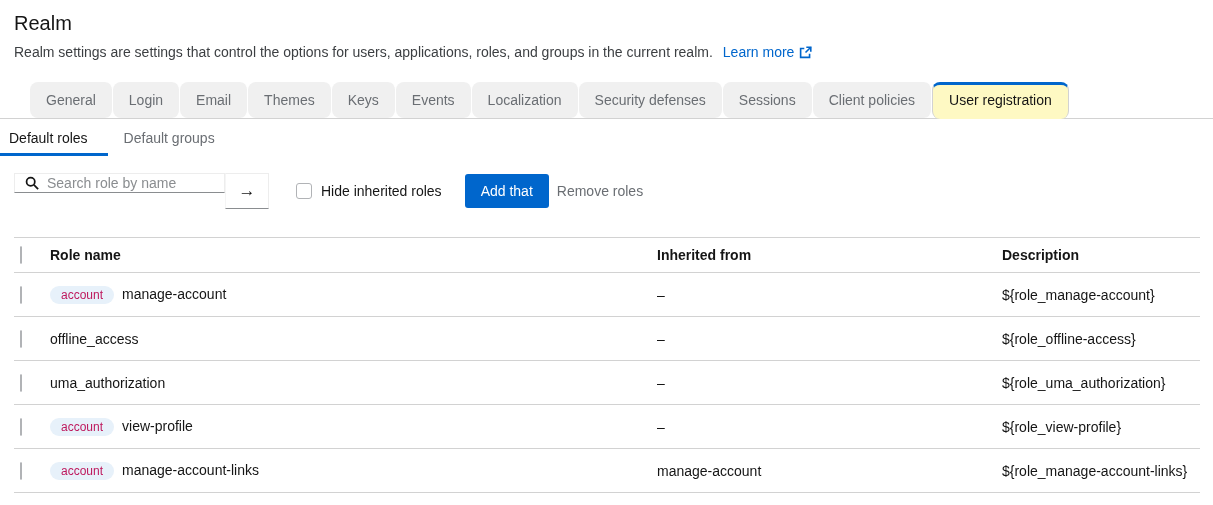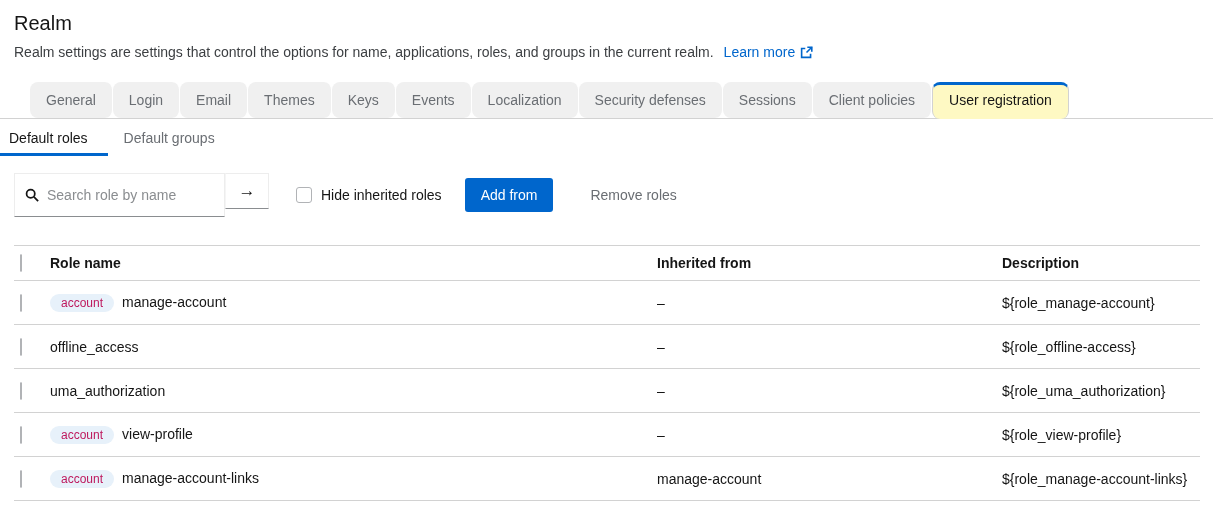--- a/index.html
+++ b/index.html
@@ -32,21 +32,21 @@
   
   .subtabs { display: flex; align-items: stretch; text-align: right; }
   .subtab { padding: 11px 16px 7px; color: #6a6e73; border-bottom: 3px solid transparent; cursor: pointer; }
   .subtab:first-child { padding-left: 9px; padding-right: 20px; }
   .subtab.active { color: #151515; border-bottom-color: #0066cc; }
 
   
   .toolbar { display: flex; align-items: center; margin: 17px 16px 0 14px; }
   .search-group { display: flex; }
   .search-box {
-    display: flex; align-items: center; width: 211px; height: 44px; padding: 0 10px;
+    display: flex; align-items: center; width: 211px; height: 20px; padding: 0 10px;
     border: 1px solid #ededed; border-bottom-color: #8a8d90; background: #fff;
   }
   .search-box svg { flex: 0 0 auto; margin-right: 8px; }
   .search-box input {
     border: none; outline: none; width: 100%; font: inherit; color: #151515; background: transparent;
   }
   .search-box input::placeholder { color: #8a8d90; }
   .search-go {
     width: 44px; height: 36px; background: #fff; border: 1px solid #ededed; border-bottom-color: #8a8d90;
     border-left-color: #f5f5f5; font-size: 17px; color: #151515; cursor: pointer; line-height: 34px; text-align: center;
@@ -55,21 +55,21 @@
     width: 16px; height: 16px; border: 1px solid #b1b3b6; border-radius: 3px; background: #fff; cursor: pointer;
     flex: 0 0 auto;
   }
   .check-group { display: flex; align-items: flex-start; margin-left: 27px; }
   .check-group .label-text { margin-left: 9px; color: #151515; cursor: pointer; }
   .btn-primary {
     margin-left: 23px; background: #0066cc; color: #fff; border: none; border-radius: 3px;
     padding: 9px 16px; font: inherit; cursor: pointer;
   }
   .btn-disabled {
-    margin-left: 29px; background: transparent; color: #6a6e73; border: none;
+    background: transparent; color: #6a6e73; border: none;
     padding: 9px 8px; font: inherit; cursor: default;
   }
 
   
   .roles-table { width: 1186px; margin: 28px 13px 0 14px; border-collapse: collapse; table-layout: fixed; }
   .roles-table col.c-check { width: 36px; }
   .roles-table col.c-name  { width: 607px; }
   .roles-table col.c-inherited { width: 345px; }
   .roles-table col.c-desc { width: 198px; }
   .roles-table thead th {
@@ -86,21 +86,21 @@
     display: inline-block; background: #e7f1fa; color: #be185d; border-radius: 12px;
     padding: 1px 11px; font-size: 12px; margin-right: 8px; line-height: 16px;
   }
   .dash { color: #151515; }
 </style>
 </head>
 <body>
 
 <div class="page-header">
   <h1 class="page-title">Realm</h1>
-  <p class="page-desc-line"><span>Realm settings are settings that control the options for name, applications, roles, and groups in the current realm.</span><a class="learn-more" href="#"><span>Learn more</span><svg width="13" height="13" viewBox="0 0 16 16" fill="none" stroke="#0066cc" stroke-width="2">
+  <p class="page-desc-line"><span>Realm settings are settings that control the options for users, applications, roles, and groups in the current realm.</span><a class="learn-more" href="#"><span>Learn more</span><svg width="13" height="13" viewBox="0 0 16 16" fill="none" stroke="#0066cc" stroke-width="2">
           <path d="M13 9.5V14H2V3h4.5"></path>
           <path d="M9 1.5h5.5V7" stroke-linejoin="miter"></path>
           <path d="M14.5 1.5L8 8"></path>
         </svg></a></p>
 </div>
 
 <div class="tabs">
   <div class="tab">General</div>
   <div class="tab">Login</div>
   <div class="tab">Email</div>
@@ -127,21 +127,21 @@
           <path d="M10.2 10.2L15 15"></path>
         </svg>
       <input type="text" placeholder="Search role by name" style="">
     </div>
     <button class="search-go"><span>→</span></button>
   </div>
   <div class="check-group">
     <span class="checkbox"></span>
     <span class="label-text">Hide inherited roles</span>
   </div>
-  <button class="btn-primary">Add from</button>
+  <button class="btn-primary">Add that</button>
   <button class="btn-disabled">Remove roles</button>
 </div>
 
 <table class="roles-table">
   <colgroup>
       <col class="c-check">
       <col class="c-name">
       <col class="c-inherited">
       <col class="c-desc">
     </colgroup>

